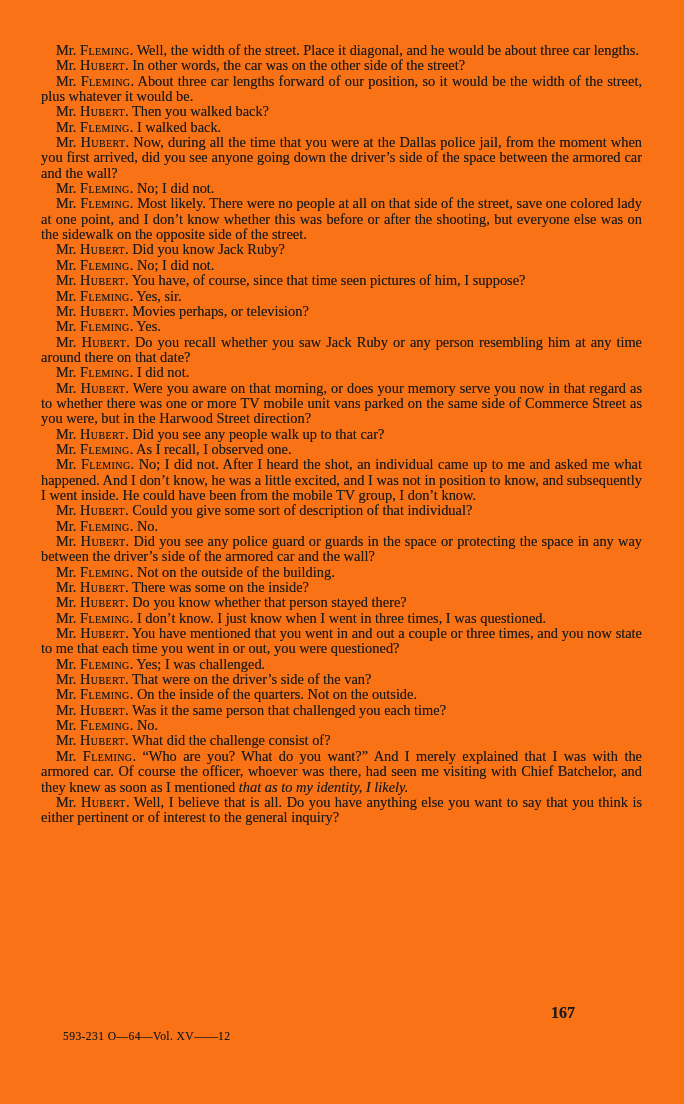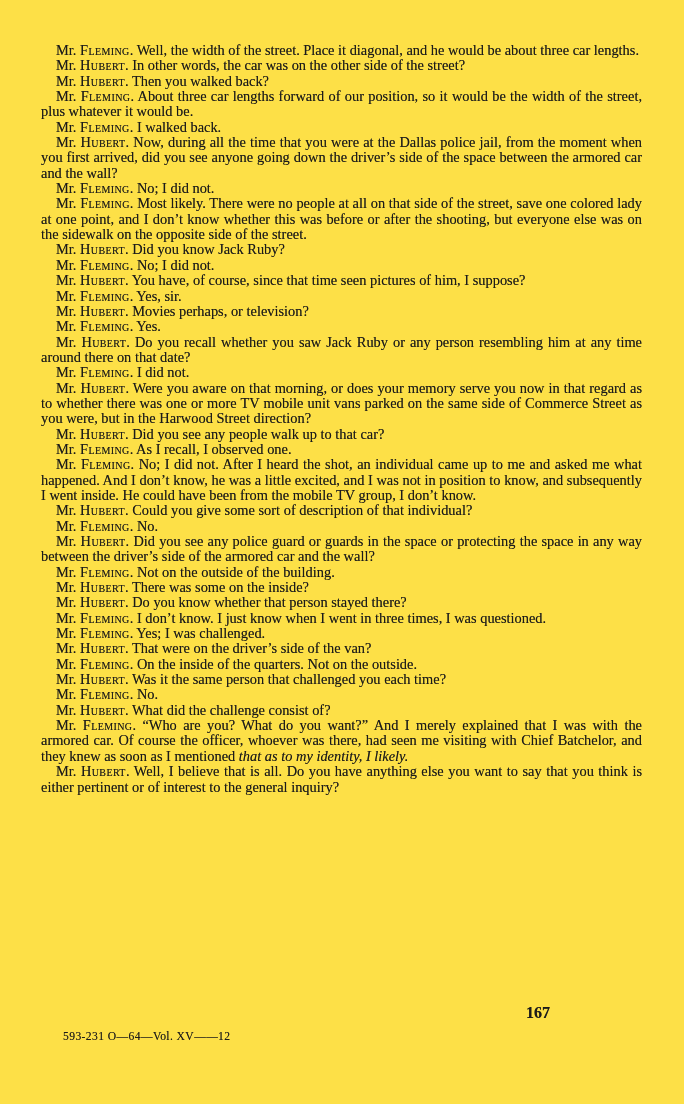--- a/index.html
+++ b/index.html
@@ -4,21 +4,21 @@
 <style>
   html, body {
     margin: 0;
     padding: 0;
     background: #e8e8e8;
   }
   .page {
     position: relative;
     width: 684px;
     height: 1104px;
-    background: #fde047;
+    background: #f97316;
     overflow: hidden;
     font-family: "Liberation Serif", "DejaVu Serif", serif;
     color: #1b1b1b;
   }
   .content {
     position: absolute;
     left: 41px;
     top: 43px;
     width: 601px;
     font-size: 14.4px;
@@ -32,21 +32,21 @@
   }
   .speaker .sc {
     font-variant: small-caps;
     letter-spacing: 0.4px;
   }
   .para em {
     font-style: italic;
   }
   .page-number {
     position: absolute;
-    left: 518px;
+    left: 543px;
     top: 1004px;
     width: 40px;
     text-align: center;
     font-size: 16px;
     font-weight: bold;
     text-shadow: 0 0 0.4px rgba(20,20,20,0.55);
   }
   .footer-note {
     position: absolute;
     left: 63px;
@@ -56,22 +56,22 @@
     text-shadow: 0 0 0.3px rgba(20,20,20,0.5);
   }
 </style>
 </head>
 <body>
 
 <div class="page">
   <div class="content">
       <p class="para"><span class="speaker">Mr. <span class="sc">Fleming</span>.</span> Well, the width of the street. Place it diagonal, and he would be about three car lengths.</p>
       <p class="para"><span class="speaker">Mr. <span class="sc">Hubert</span>.</span> In other words, the car was on the other side of the street?</p>
+      <p class="para"><span class="speaker">Mr. <span class="sc">Fleming</span>.</span> About three car lengths forward of our position, so it would be the width of the street, plus whatever it would be.</p>
       <p class="para"><span class="speaker">Mr. <span class="sc">Hubert</span>.</span> Then you walked back?</p>
-      <p class="para"><span class="speaker">Mr. <span class="sc">Fleming</span>.</span> About three car lengths forward of our position, so it would be the width of the street, plus whatever it would be.</p>
       <p class="para"><span class="speaker">Mr. <span class="sc">Fleming</span>.</span> I walked back.</p>
       <p class="para"><span class="speaker">Mr. <span class="sc">Hubert</span>.</span> Now, during all the time that you were at the Dallas police jail, from the moment when you first arrived, did you see anyone going down the driver’s side of the space between the armored car and the wall?</p>
       <p class="para"><span class="speaker">Mr. <span class="sc">Fleming</span>.</span> No; I did not.</p>
       <p class="para"><span class="speaker">Mr. <span class="sc">Fleming</span>.</span> Most likely. There were no people at all on that side of the street, save one colored lady at one point, and I don’t know whether this was before or after the shooting, but everyone else was on the sidewalk on the opposite side of the street.</p>
       <p class="para"><span class="speaker">Mr. <span class="sc">Hubert</span>.</span> Did you know Jack Ruby?</p>
       <p class="para"><span class="speaker">Mr. <span class="sc">Fleming</span>.</span> No; I did not.</p>
       <p class="para"><span class="speaker">Mr. <span class="sc">Hubert</span>.</span> You have, of course, since that time seen pictures of him, I suppose?</p>
       <p class="para"><span class="speaker">Mr. <span class="sc">Fleming</span>.</span> Yes, sir.</p>
       <p class="para"><span class="speaker">Mr. <span class="sc">Hubert</span>.</span> Movies perhaps, or television?</p>
       <p class="para"><span class="speaker">Mr. <span class="sc">Fleming</span>.</span> Yes.</p>
@@ -81,20 +81,21 @@
       <p class="para"><span class="speaker">Mr. <span class="sc">Hubert</span>.</span> Did you see any people walk up to that car?</p>
       <p class="para"><span class="speaker">Mr. <span class="sc">Fleming</span>.</span> As I recall, I observed one.</p>
       <p class="para"><span class="speaker">Mr. <span class="sc">Fleming</span>.</span> No; I did not. After I heard the shot, an individual came up to me and asked me what happened. And I don’t know, he was a little excited, and I was not in position to know, and subsequently I went inside. He could have been from the mobile TV group, I don’t know.</p>
       <p class="para"><span class="speaker">Mr. <span class="sc">Hubert</span>.</span> Could you give some sort of description of that individual?</p>
       <p class="para"><span class="speaker">Mr. <span class="sc">Fleming</span>.</span> No.</p>
       <p class="para"><span class="speaker">Mr. <span class="sc">Hubert</span>.</span> Did you see any police guard or guards in the space or protecting the space in any way between the driver’s side of the armored car and the wall?</p>
       <p class="para"><span class="speaker">Mr. <span class="sc">Fleming</span>.</span> Not on the outside of the building.</p>
       <p class="para"><span class="speaker">Mr. <span class="sc">Hubert</span>.</span> There was some on the inside?</p>
       <p class="para"><span class="speaker">Mr. <span class="sc">Hubert</span>.</span> Do you know whether that person stayed there?</p>
       <p class="para"><span class="speaker">Mr. <span class="sc">Fleming</span>.</span> I don’t know. I just know when I went in three times, I was questioned.</p>
+      <p class="para"><span class="speaker">Mr. <span class="sc">Hubert</span>.</span> You have mentioned that you went in and out a couple or three times, and you now state to me that each time you went in or out, you were questioned?</p>
       <p class="para"><span class="speaker">Mr. <span class="sc">Fleming</span>.</span> Yes; I was challenged.</p>
       <p class="para"><span class="speaker">Mr. <span class="sc">Hubert</span>.</span> That were on the driver’s side of the van?</p>
       <p class="para"><span class="speaker">Mr. <span class="sc">Fleming</span>.</span> On the inside of the quarters. Not on the outside.</p>
       <p class="para"><span class="speaker">Mr. <span class="sc">Hubert</span>.</span> Was it the same person that challenged you each time?</p>
       <p class="para"><span class="speaker">Mr. <span class="sc">Fleming</span>.</span> No.</p>
       <p class="para"><span class="speaker">Mr. <span class="sc">Hubert</span>.</span> What did the challenge consist of?</p>
       <p class="para"><span class="speaker">Mr. <span class="sc">Fleming</span>.</span> “Who are you? What do you want?” And I merely explained that I was with the armored car. Of course the officer, whoever was there, had seen me visiting with Chief Batchelor, and they knew as soon as I mentioned <em>that as to my identity, I likely.</em></p>
       <p class="para"><span class="speaker">Mr. <span class="sc">Hubert</span>.</span> Well, I believe that is all. Do you have anything else you want to say that you think is either pertinent or of interest to the general inquiry?</p>
     </div>
   <div class="page-number">167</div>

